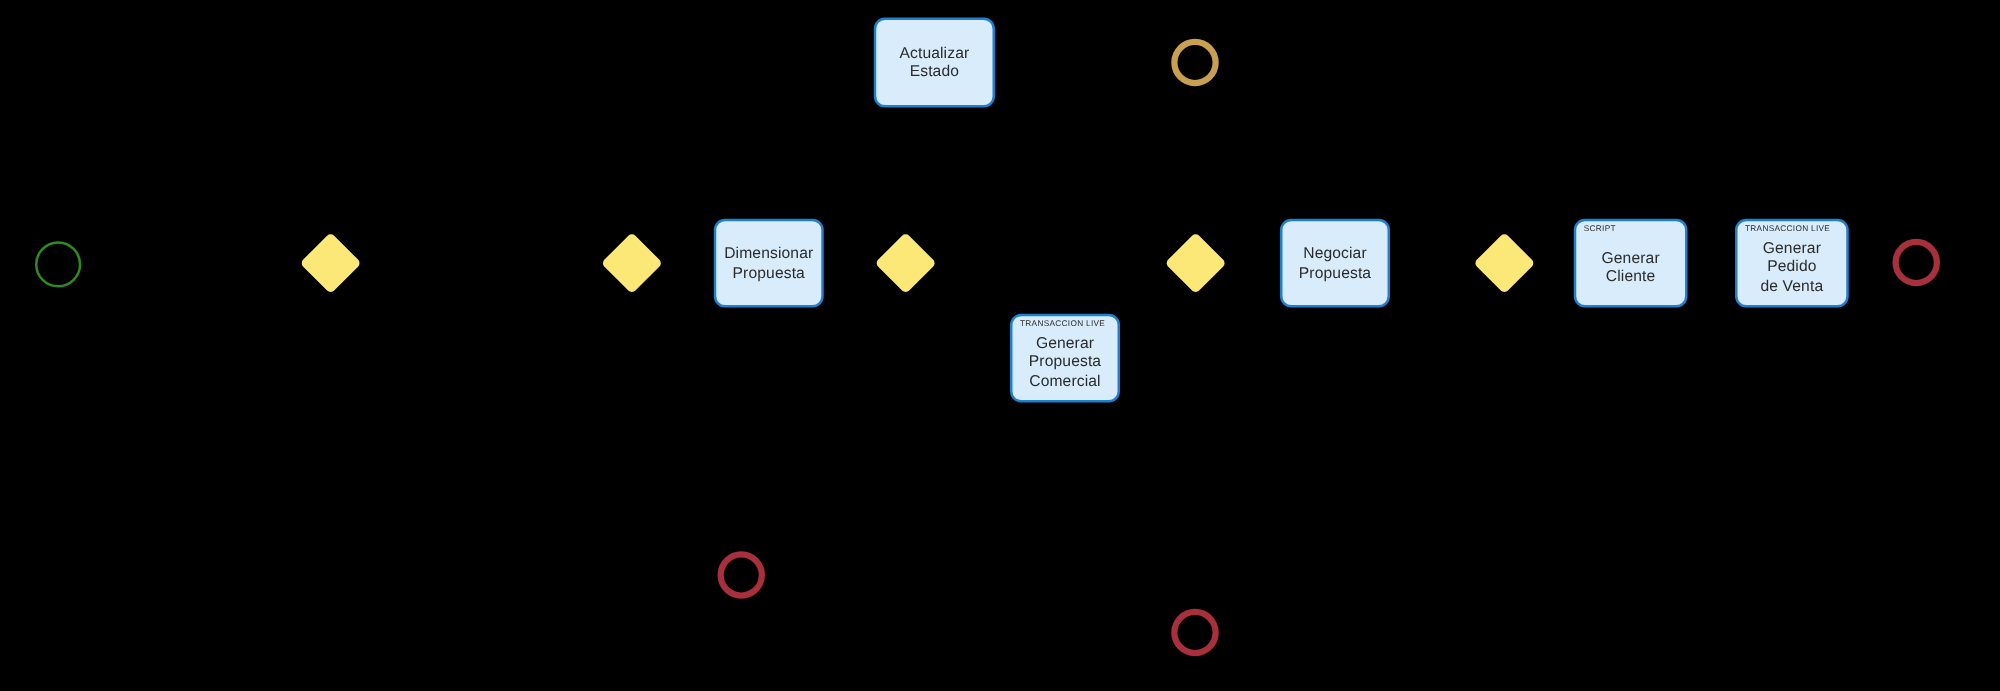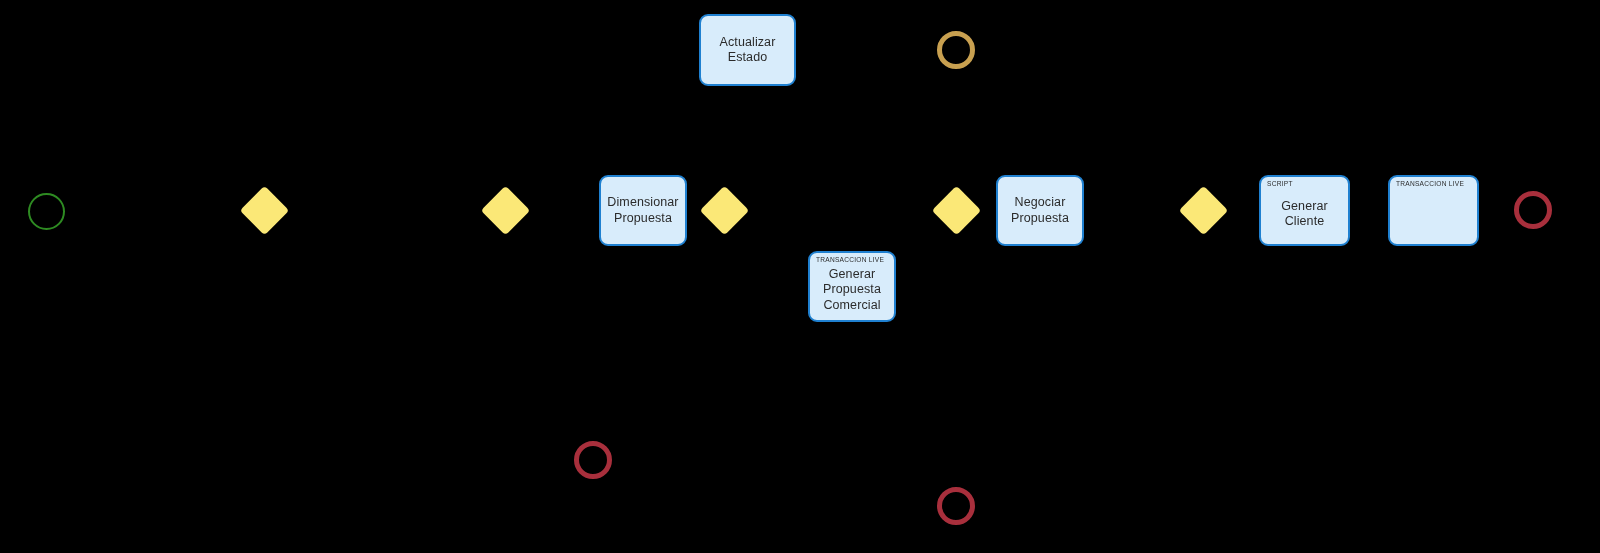--- a/index.html
+++ b/index.html
@@ -82,40 +82,42 @@
     border: 5px solid #a82f3c;
   }
 </style>
 </head>
 <body>
 
 <div id="canvas">
     <div class="task" style="left: 699px; top: 14px; width: 97px; height: 72px;">
       <div class="task-label">Actualizar Estado</div>
     </div>
-    <div class="task" style="left: 571px; top: 175px; width: 88px; height: 71px; margin-left: 28px;">
+    <div class="task" style="left: 571px; top: 175px; width: 88px; height: 71px;">
       <div class="task-label">Dimensionar
 Propuesta</div>
     </div>
     <div class="task has-tag" style="left: 808px; top: 251px; width: 88px; height: 71px;">
       <div class="type-tag">TRANSACCION LIVE</div>
       <div class="task-label">Generar
 Propuesta
 Comercial</div>
     </div>
-    <div class="task" style="left: 996px; top: 175px; width: 88px; height: 71px; align-items: center;">
+    <div class="task" style="left: 1024px; top: 175px; width: 88px; height: 71px; align-items: center;">
       <div class="task-label">Negociar
 Propuesta</div>
     </div>
     <div class="task has-tag" style="left: 1259px; top: 175px; width: 91px; height: 71px; align-items: center;">
       <div class="type-tag">SCRIPT</div>
       <div class="task-label">Generar Cliente</div>
     </div>
     <div class="task has-tag" style="left: 1388px; top: 175px; width: 91px; height: 71px;">
       <div class="type-tag">TRANSACCION LIVE</div>
+      <div class="task-label">Generar Pedido
+de Venta</div>
     </div>
     <div class="gateway" style="width: 35px; height: 35px; left: 247px; top: 193px;"></div>
     <div class="gateway" style="width: 35px; height: 35px; left: 488px; top: 193px;"></div>
     <div class="gateway" style="width: 35px; height: 35px; left: 707px; top: 193px;"></div>
     <div class="gateway" style="width: 35px; height: 35px; left: 939px; top: 193px;"></div>
     <div class="gateway" style="width: 35px; height: 35px; left: 1186px; top: 193px;"></div>
     <div class="event start" style="width: 37px; height: 37px; left: 28px; top: 193px;"></div>
     <div class="event ring-tan" style="width: 38px; height: 38px; left: 937px; top: 31px;"></div>
     <div class="event ring-red" style="width: 38px; height: 38px; left: 574px; top: 441px;"></div>
     <div class="event ring-red" style="width: 38px; height: 38px; left: 937px; top: 487px;"></div>

